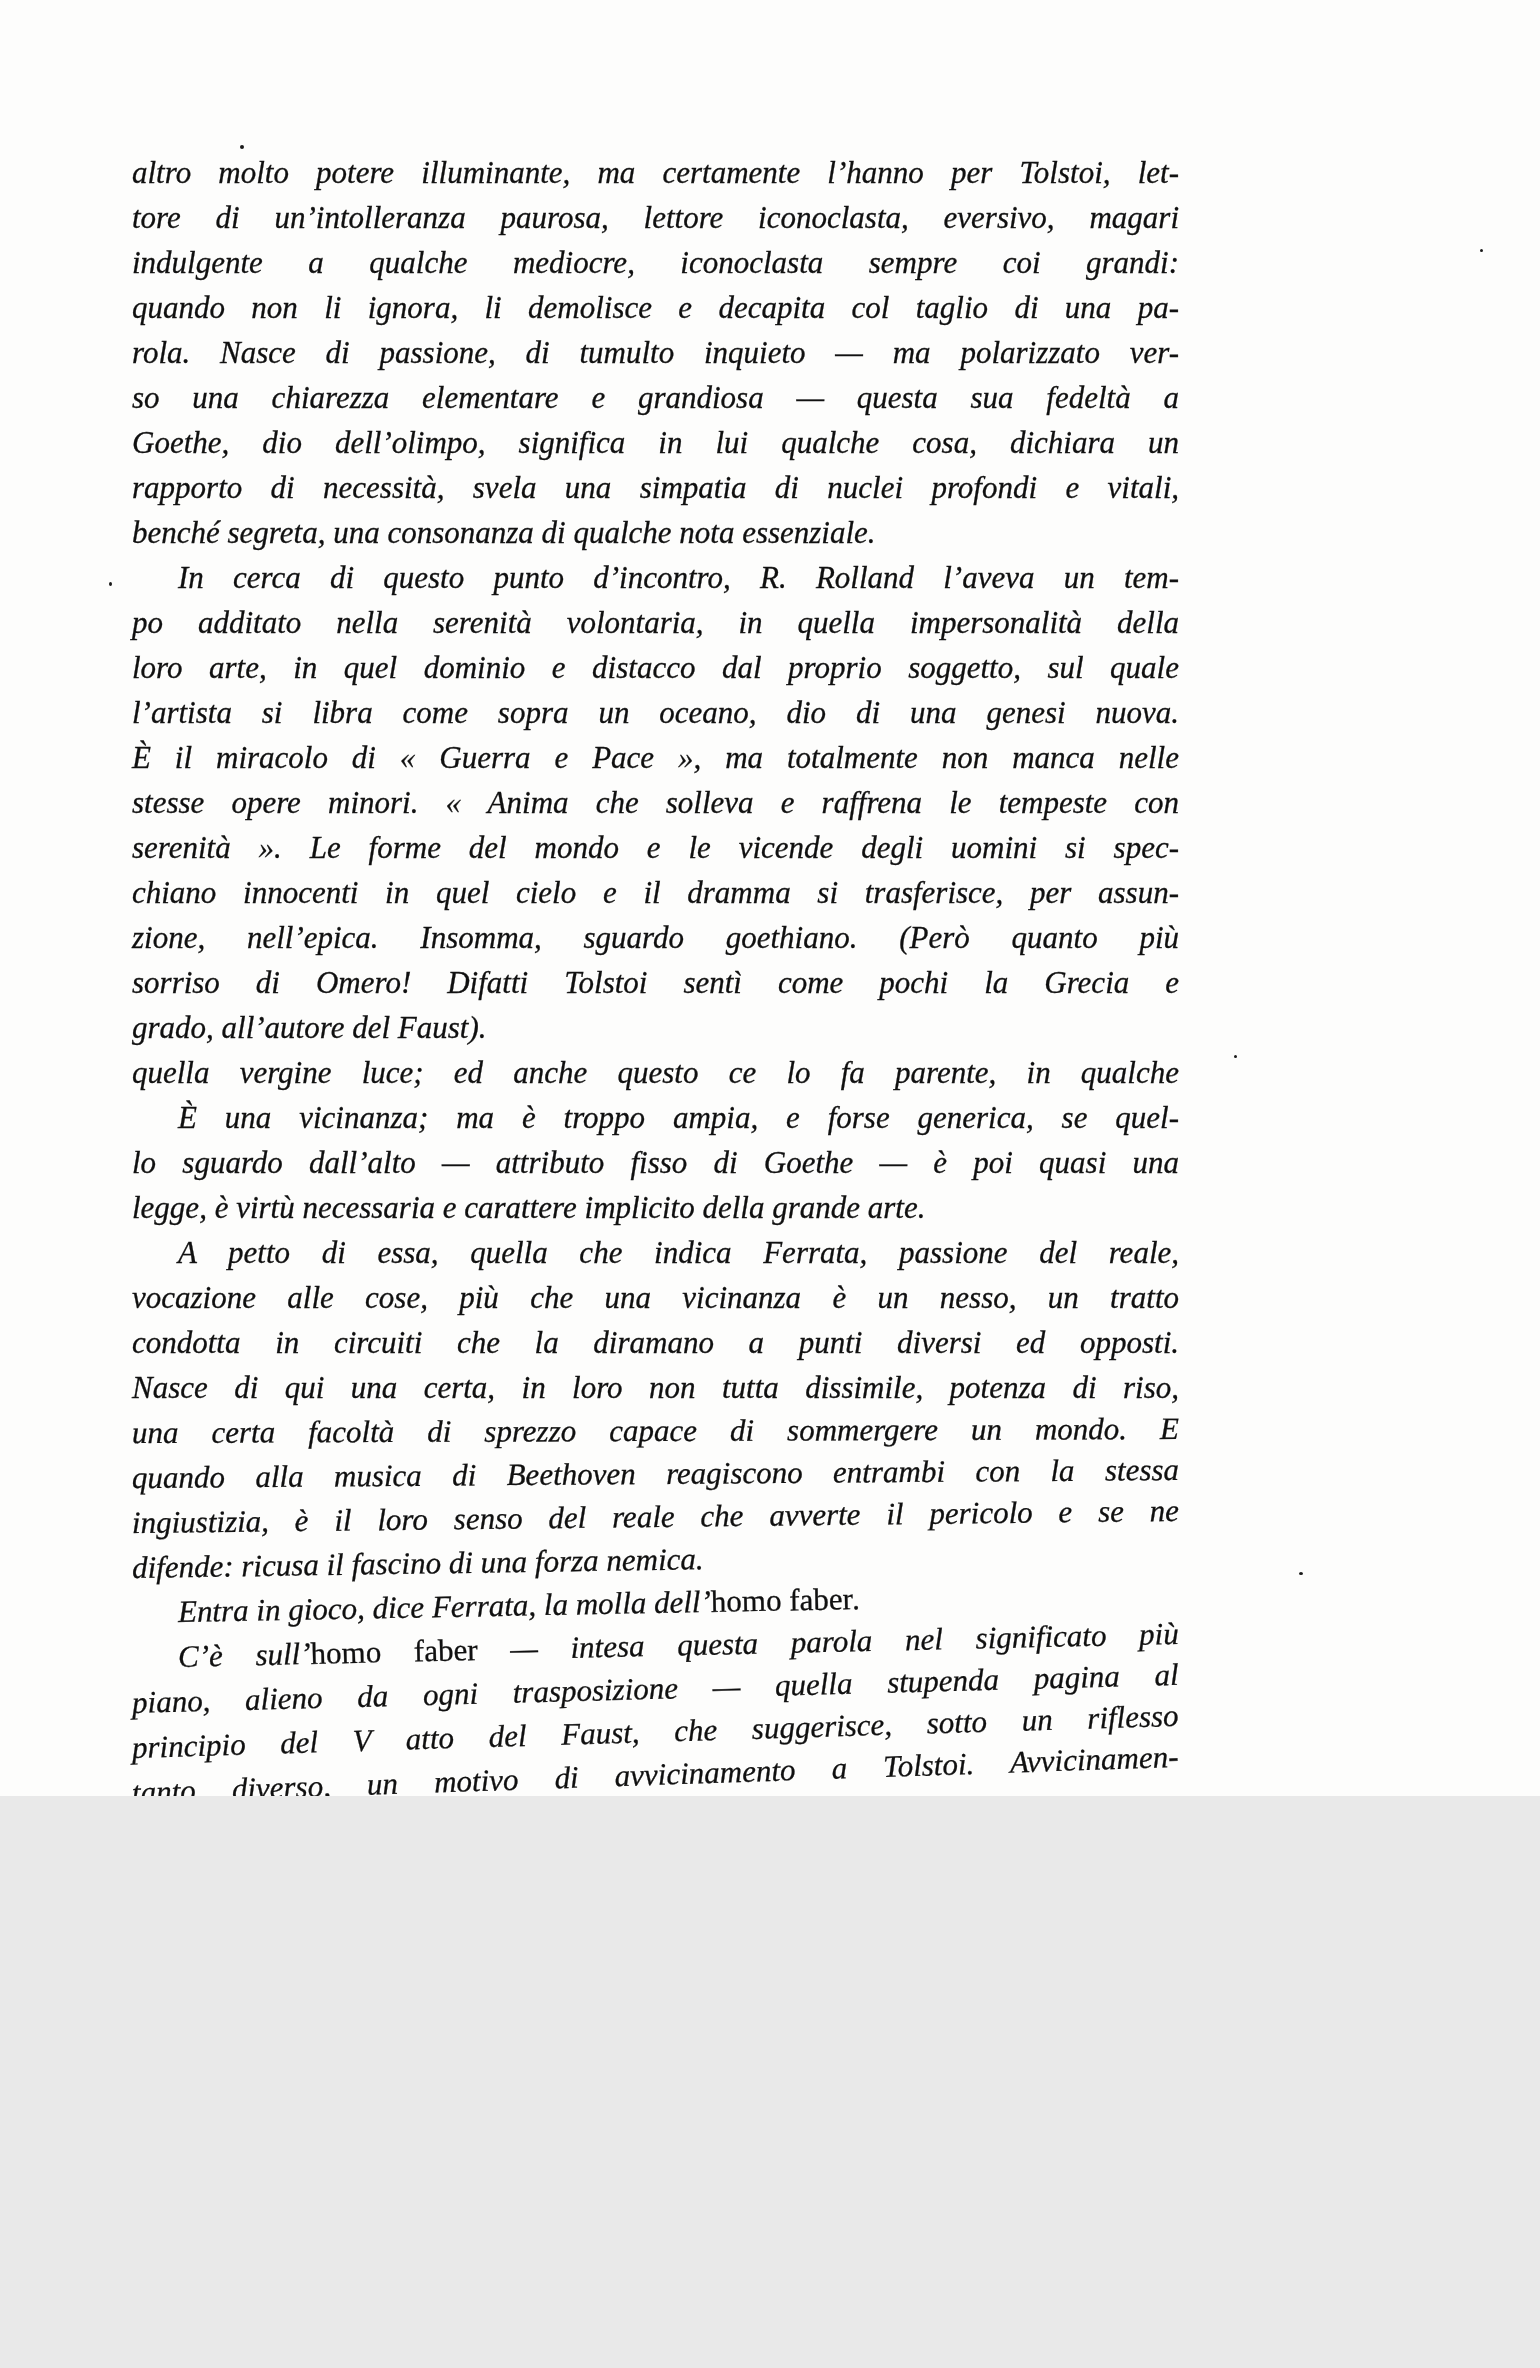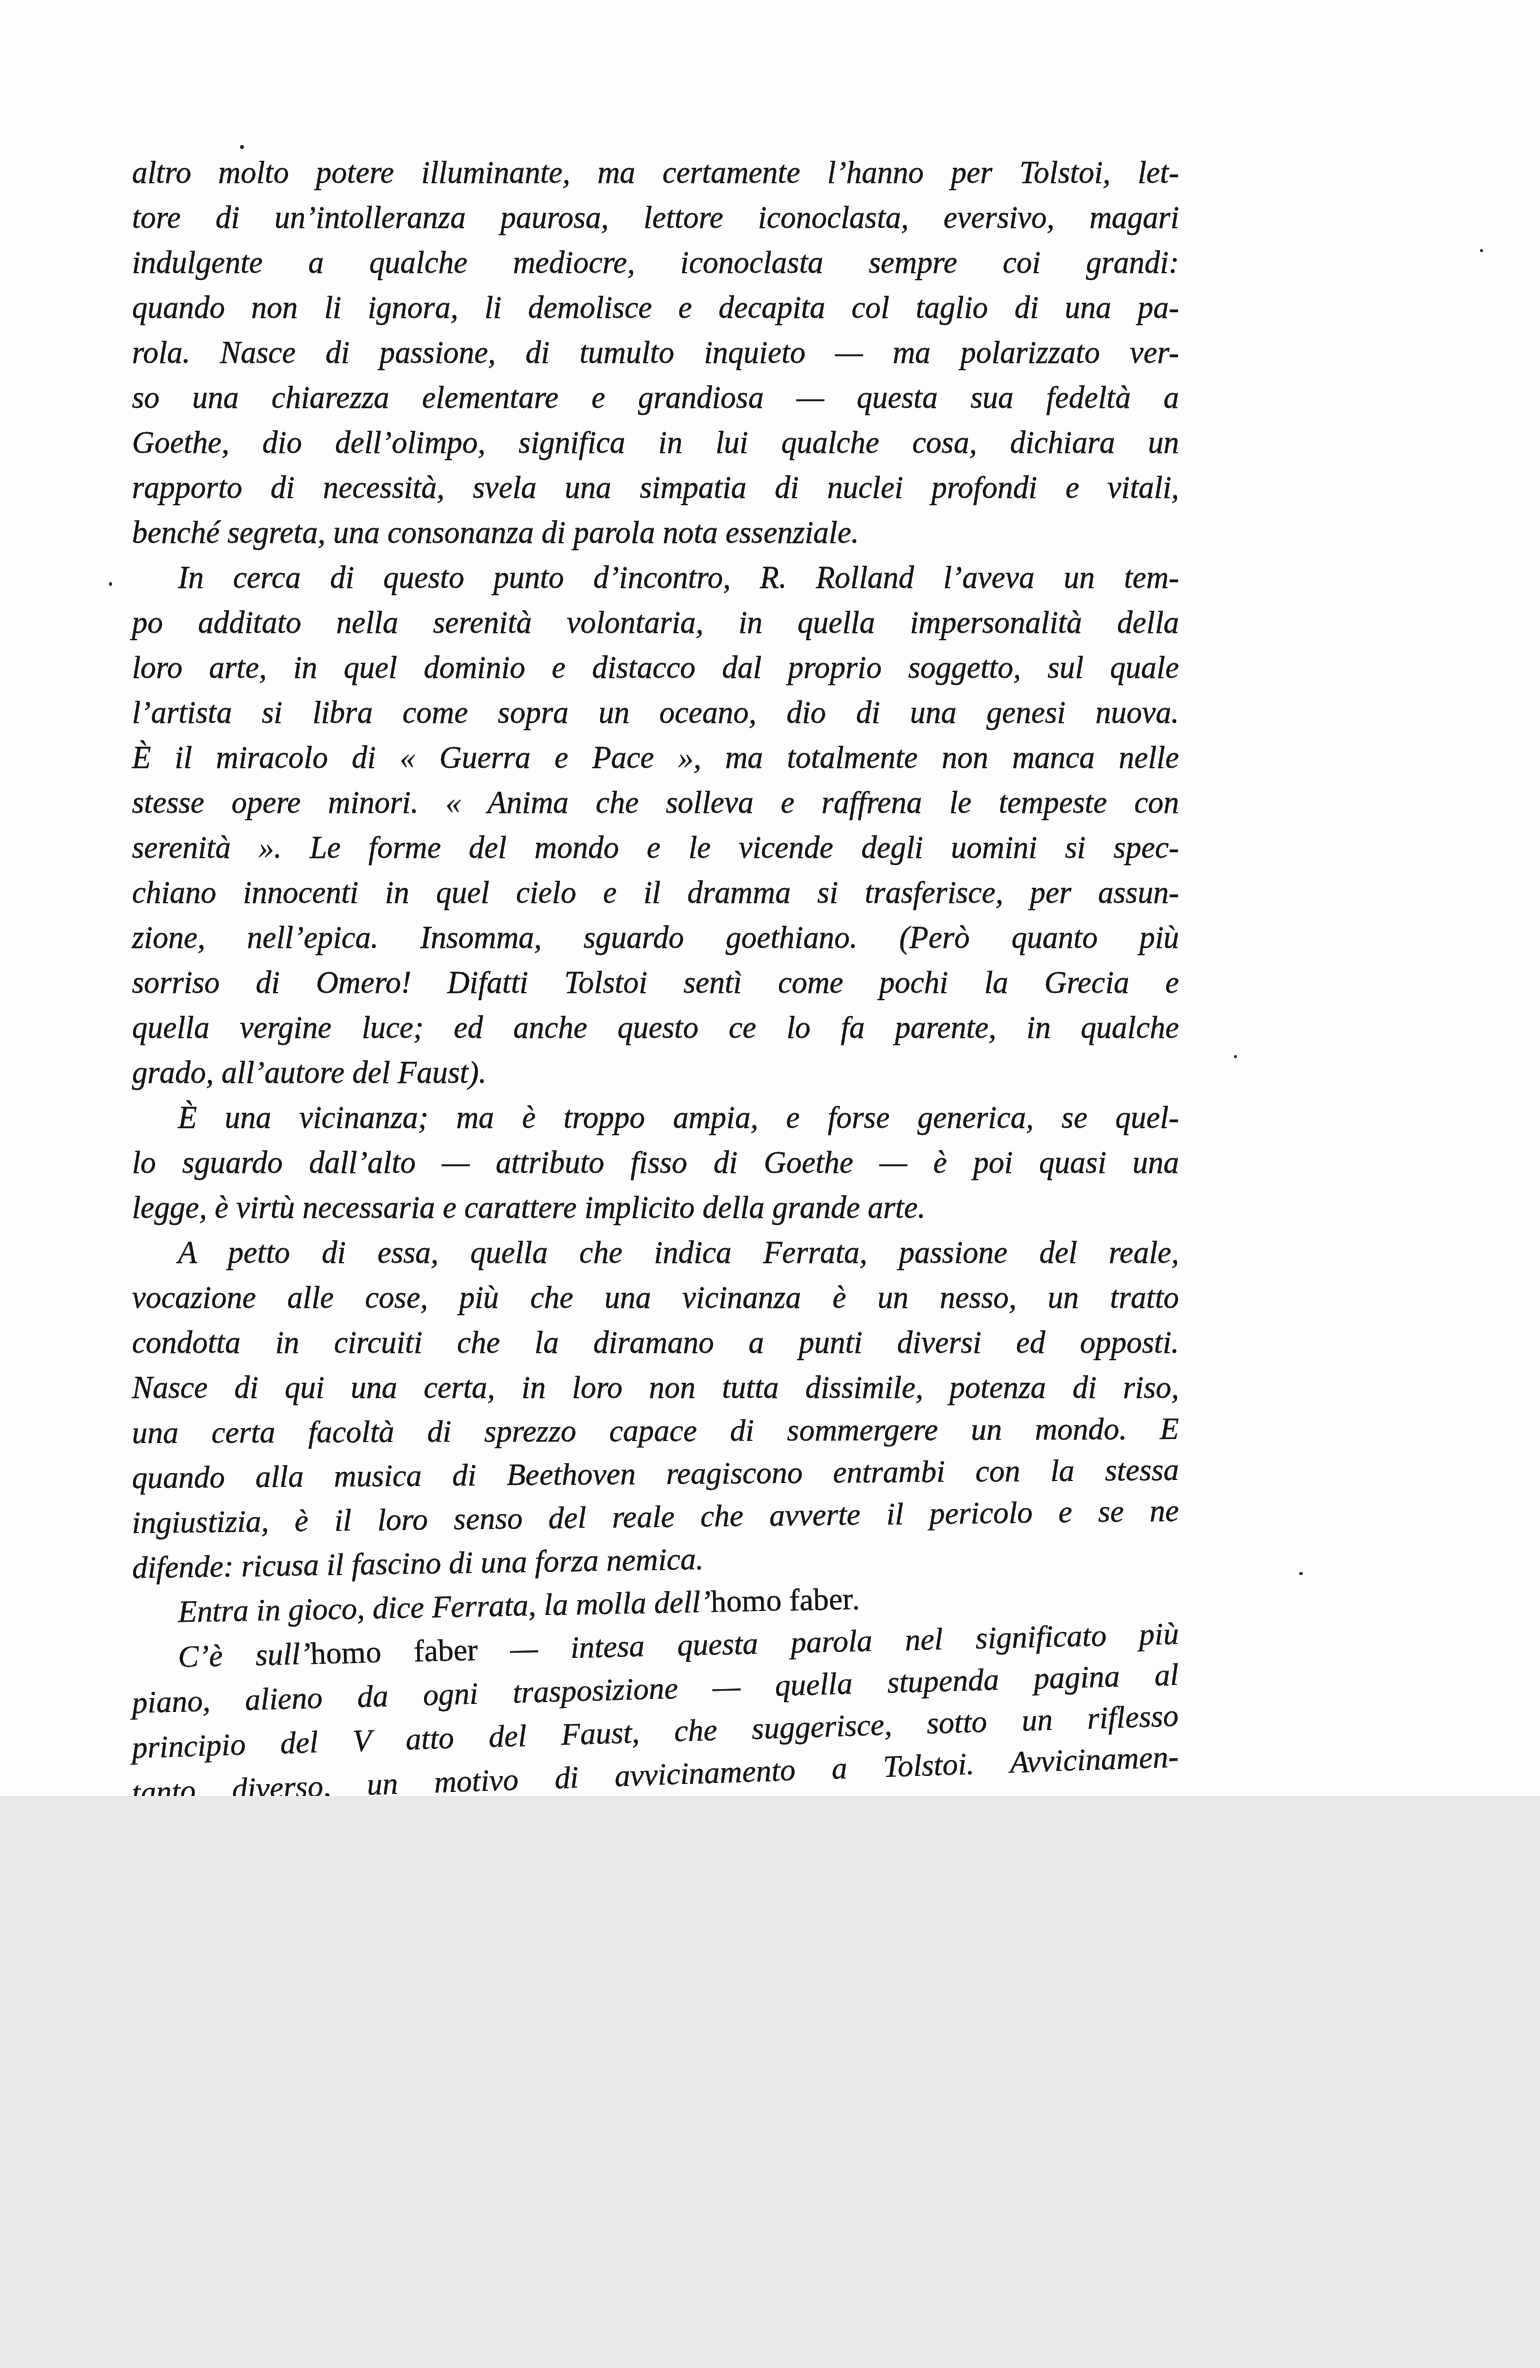--- a/index.html
+++ b/index.html
@@ -66,33 +66,33 @@
 
   <div class="text-block" id="text-block">
       <div class="line">altro molto potere illuminante, ma certamente l’hanno per Tolstoi, let-</div>
       <div class="line">tore di un’intolleranza paurosa, lettore iconoclasta, eversivo, magari</div>
       <div class="line">indulgente a qualche mediocre, iconoclasta sempre coi grandi:</div>
       <div class="line">quando non li ignora, li demolisce e decapita col taglio di una pa-</div>
       <div class="line">rola. Nasce di passione, di tumulto inquieto — ma polarizzato ver-</div>
       <div class="line">so una chiarezza elementare e grandiosa — questa sua fedeltà a</div>
       <div class="line">Goethe, dio dell’olimpo, significa in lui qualche cosa, dichiara un</div>
       <div class="line">rapporto di necessità, svela una simpatia di nuclei profondi e vitali,</div>
-      <div class="line par-end">benché segreta, una consonanza di parola nota essenziale.</div>
+      <div class="line par-end">benché segreta, una consonanza di qualche nota essenziale.</div>
       <div class="line indent">In cerca di questo punto d’incontro, R. Rolland l’aveva un tem-</div>
       <div class="line">po additato nella serenità volontaria, in quella impersonalità della</div>
       <div class="line">loro arte, in quel dominio e distacco dal proprio soggetto, sul quale</div>
       <div class="line">l’artista si libra come sopra un oceano, dio di una genesi nuova.</div>
       <div class="line">È il miracolo di « Guerra e Pace », ma totalmente non manca nelle</div>
       <div class="line">stesse opere minori. « Anima che solleva e raffrena le tempeste con</div>
       <div class="line">serenità ». Le forme del mondo e le vicende degli uomini si spec-</div>
       <div class="line">chiano innocenti in quel cielo e il dramma si trasferisce, per assun-</div>
       <div class="line">zione, nell’epica. Insomma, sguardo goethiano. (Però quanto più</div>
       <div class="line">sorriso di Omero! Difatti Tolstoi sentì come pochi la Grecia e</div>
+      <div class="line par-end">grado, all’autore del Faust).</div>
       <div class="line">quella vergine luce; ed anche questo ce lo fa parente, in qualche</div>
-      <div class="line par-end">grado, all’autore del Faust).</div>
       <div class="line indent">È una vicinanza; ma è troppo ampia, e forse generica, se quel-</div>
       <div class="line">lo sguardo dall’alto — attributo fisso di Goethe — è poi quasi una</div>
       <div class="line par-end">legge, è virtù necessaria e carattere implicito della grande arte.</div>
       <div class="line indent">A petto di essa, quella che indica Ferrata, passione del reale,</div>
       <div class="line">vocazione alle cose, più che una vicinanza è un nesso, un tratto</div>
       <div class="line">condotta in circuiti che la diramano a punti diversi ed opposti.</div>
       <div class="line">Nasce di qui una certa, in loro non tutta dissimile, potenza di riso,</div>
       <div class="line" style="transform: rotate(-0.22deg);">una certa facoltà di sprezzo capace di sommergere un mondo. E</div>
       <div class="line" style="transform: rotate(-0.44deg);">quando alla musica di Beethoven reagiscono entrambi con la stessa</div>
       <div class="line" style="transform: rotate(-0.66deg);">ingiustizia, è il loro senso del reale che avverte il pericolo e se ne</div>

